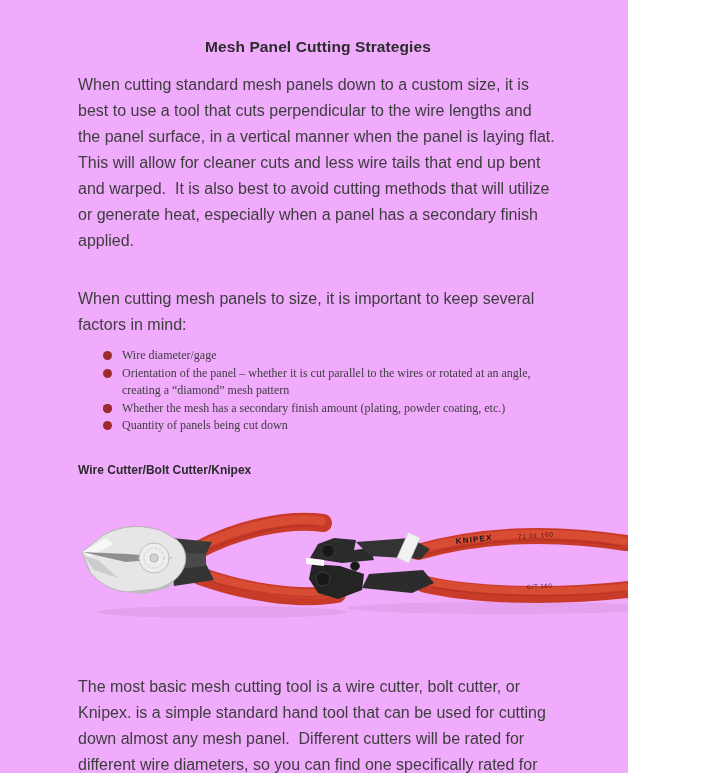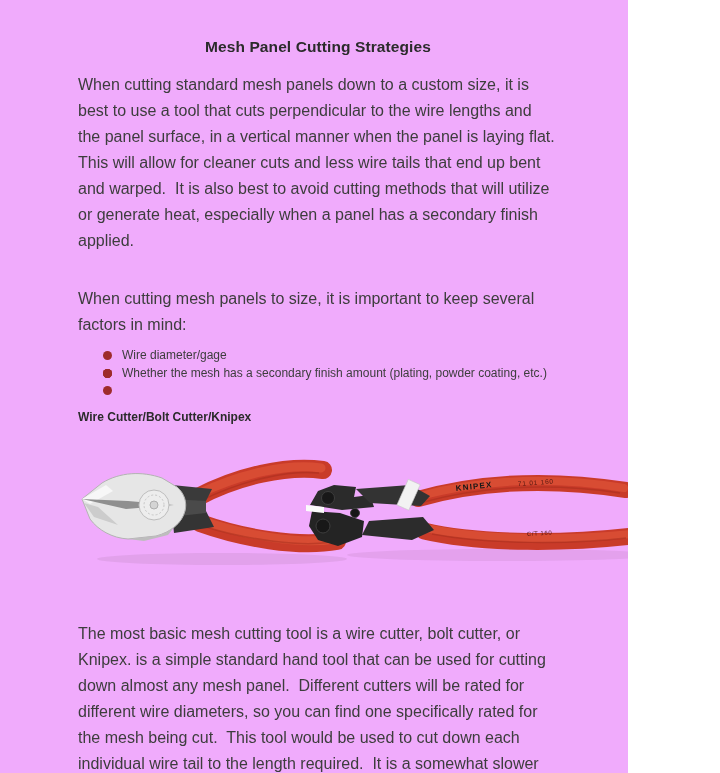--- a/index.html
+++ b/index.html
@@ -29,20 +29,21 @@
     line-height: 26px;
     margin: 0 0 13px 0;
     white-space: pre-wrap;
     color: #3d3d3d;
   }
   p.body-text.tight { margin-bottom: 9px; margin-top: 32px; }
   ul.factors {
     list-style: none;
     margin: 8px 0 10px 0;
     padding: 0;
+    font-family: Liberation Serif, serif;
   }
   ul.factors li {
     position: relative;
     padding-left: 44px;
     font-size: 12px;
     line-height: 17.6px;
     color: #3d3d3d;
   }
   ul.factors li .dot {
     position: absolute;
@@ -73,24 +74,24 @@
   <div class="content">
 
     <h1 class="doc-title">Mesh Panel Cutting Strategies</h1>
 
     <p class="body-text">When cutting standard mesh panels down to a custom size, it is best to use a tool that cuts perpendicular to the wire lengths and the panel surface, in a vertical manner when the panel is laying flat.  This will allow for cleaner cuts and less wire tails that end up bent and warped.  It is also best to avoid cutting methods that will utilize or generate heat, especially when a panel has a secondary finish applied.</p>
 
     <p class="body-text tight">When cutting mesh panels to size, it is important to keep several factors in mind:</p>
 
     <ul class="factors">
       <li><span class="dot"></span><span>Wire diameter/gage</span></li>
-      <li><span class="dot"></span></li>
+      <li><span class="dot"></span><span>Orientation of the panel – whether it is cut parallel to the wires or rotated at an angle, creating a “diamond” mesh pattern</span></li>
       <li><span class="dot"></span></li>
       <li><span class="dot"></span><span>Whether the mesh has a secondary finish amount (plating, powder coating, etc.)</span></li>
-      <li><span class="dot"></span></li>
+      <li><span class="dot"></span><span>Quantity of panels being cut down</span></li>
     </ul>
 
 
     <h2 class="section-heading">Wire Cutter/Bolt Cutter/Knipex</h2>
 
     <div class="figure-wrap">
       <svg width="578" height="138" viewBox="0 0 578 138" xmlns="http://www.w3.org/2000/svg">
 
         <g>
           <ellipse cx="150" cy="118" rx="125" ry="6" fill="rgba(70,45,40,0.08)"></ellipse>

